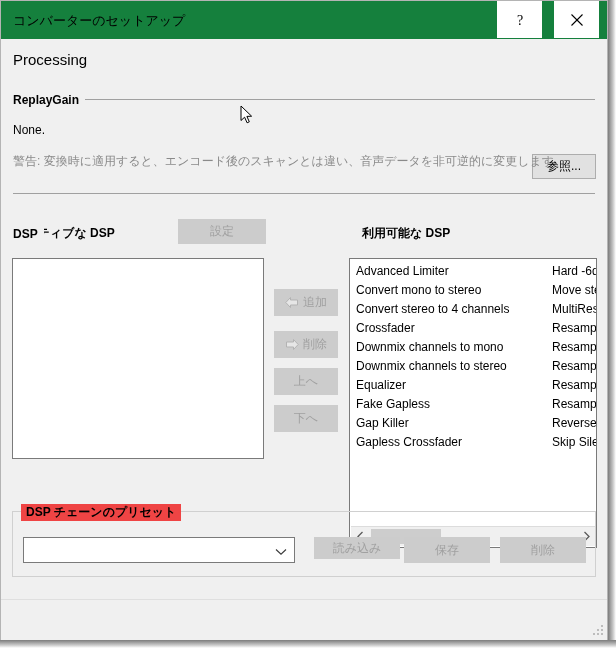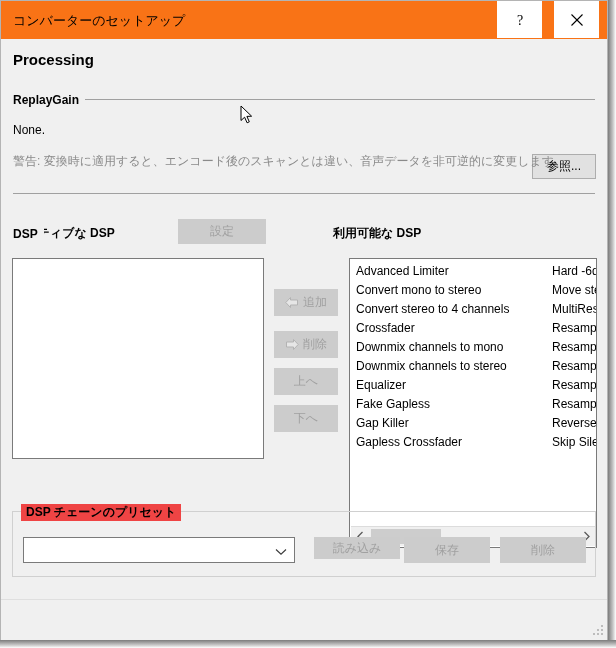--- a/index.html
+++ b/index.html
@@ -39,21 +39,21 @@
     width: 616px; height: 8px;
     background: linear-gradient(to bottom, #7c7c7c 0px, #9a9a9a 2px, #c8c8c8 5px, #ffffff 8px);
   }
 
   
   #titlebar {
     position: absolute;
     left: 0; top: 0;
     width: 606px;
     height: 52px;
-    background: #f97316;
+    background: #15803d;
     box-sizing: border-box;
   }
   #title-text {
     position: absolute;
     left: 12px; top: 11px;
     font-size: 13px;
     color: #000000;
     white-space: nowrap;
   }
   .caption-btn {
@@ -83,21 +83,21 @@
     height: 40px;
     background: #f0f0f0;
     border-top: 1px solid #dfdfdf;
   }
 
   
   #page-heading {
     position: absolute;
     left: 12px; top: 12px;
     font-size: 15px;
-    font-weight: bold;
+    font-weight: normal;
     color: #000000;
   }
   .section-label {
     position: absolute;
     font-size: 12px;
     font-weight: bold;
     color: #000000;
     background: #f0f0f0;
     padding-right: 6px;
     z-index: 2;
@@ -127,21 +127,21 @@
   #dsp-rule  { left: 12px; top: 154px; width: 582px; }
 
   #active-dsp-label {
     position: absolute;
     left: 12px; top: 186px;
     font-size: 12px;
     font-weight: bold;
   }
   #available-dsp-label {
     position: absolute;
-    left: 332px; top: 186px;
+    left: 361px; top: 186px;
     font-size: 12px;
     font-weight: bold;
   }
 
   
   .btn {
     position: absolute;
     box-sizing: border-box;
     font-family: "Liberation Sans", "DejaVu Sans", sans-serif;
     font-size: 12px;

